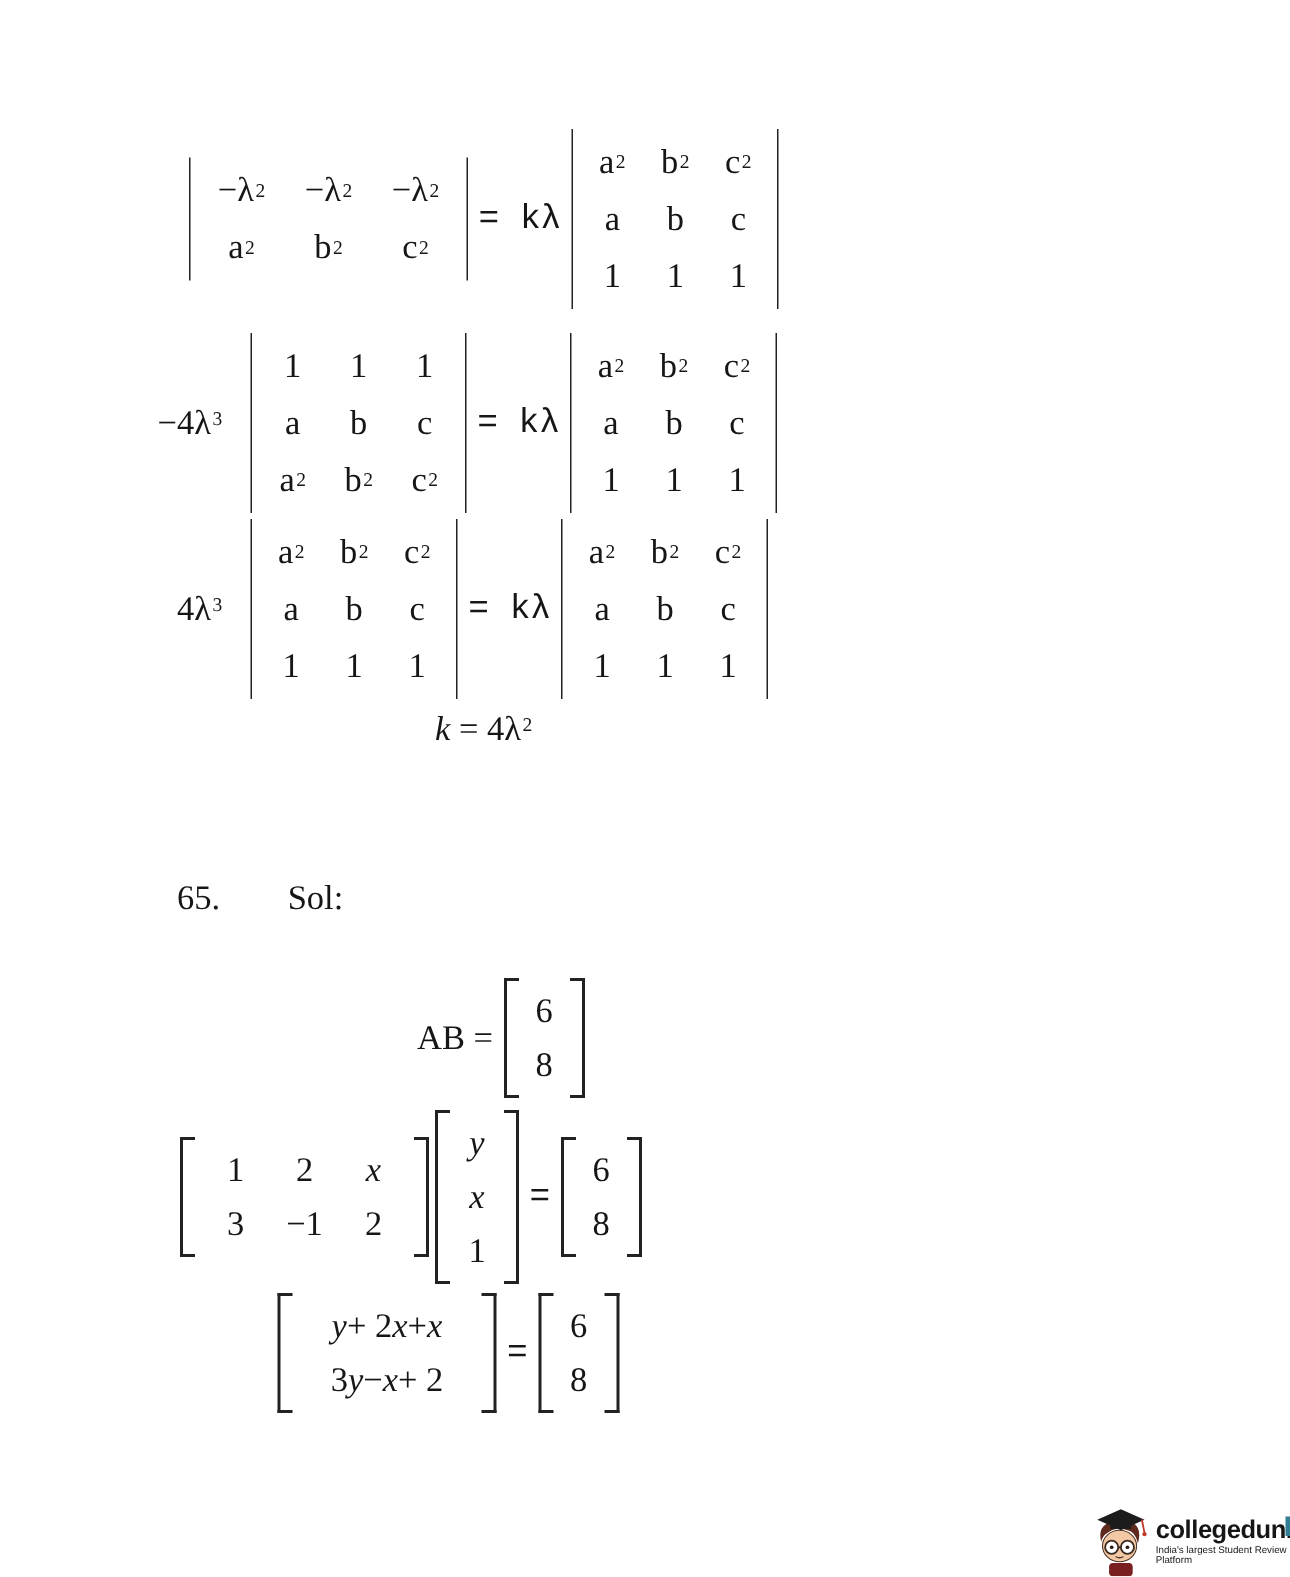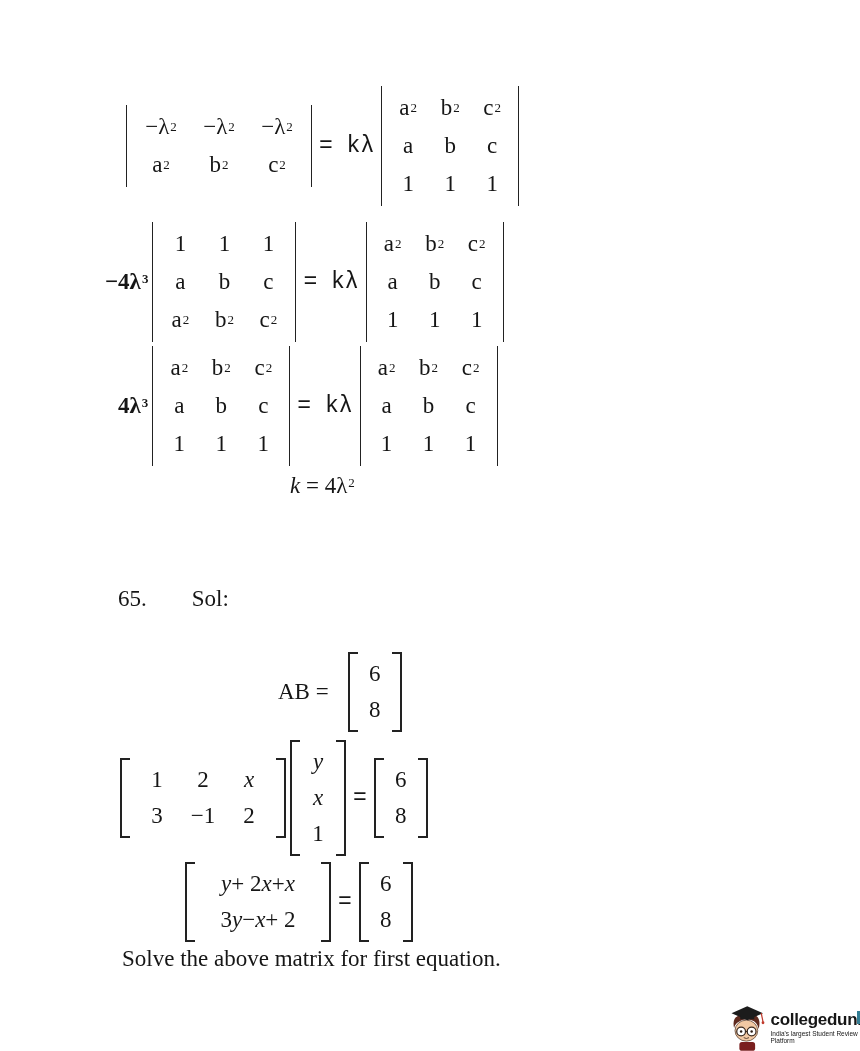--- a/index.html
+++ b/index.html
@@ -20,21 +20,21 @@
   .bmat{display:flex;align-items:stretch;}
   .brk{width:8px;flex:0 0 8px;}
   .brk.l{border-left:2px solid #222;border-top:2px solid #222;border-bottom:2px solid #222;}
   .brk.r{border-right:2px solid #222;border-top:2px solid #222;border-bottom:2px solid #222;}
   .mbody{display:flex;flex-direction:column;justify-content:center;padding:4px 4px;}
   .mbody .cell{height:36px;}
   .mat-main .cell{width:46px;}
   .vec-xyz .cell{width:28px;}
   .vec-res .cell{width:26px;}
   .mat-expanded .cell{width:118px;}
-  .coeff{margin-right:4px;white-space:pre;font-weight:bold;}
+  .coeff{margin-right:19px;white-space:pre;}
   .eqsign{margin:0 7px;white-space:pre;font-family:Liberation Mono, monospace;}
   .textline{font-size:23px;white-space:pre;}
   
   .logo{display:flex;align-items:flex-start;gap:4px;}
   .logo-text{display:flex;flex-direction:column;margin-top:9px;}
   .brand{font-family:"Liberation Sans","DejaVu Sans",sans-serif;font-size:17px;font-weight:600;
          letter-spacing:-0.3px;line-height:1;}
   .tagline{font-family:"Liberation Sans","DejaVu Sans",sans-serif;font-size:6.5px;margin-top:3px;line-height:1;}
   .cutbar{position:absolute;right:0;top:1011px;width:3px;height:13px;background:#337e95;}
 </style>
@@ -280,21 +280,21 @@
   <div class="abs math" style="left:290px;top:473px;align-items:center;">
     <span><span class="it">k</span><span> = 4λ</span><sup>2</sup></span>
   </div>
 
   <div class="abs textline" style="left:95px;top:560px;">
     <span>65.</span><span style="display:inline-block;width:45px;"></span><span>Sol:</span>
   </div>
 
 
   <div class="abs math" style="left:278px;top:652px;">
-    <span style="margin-right:19px;"><span>AB =</span></span>
+    <span style="margin-right:7px;"><span>AB =</span></span>
     <div class="bmat">
       <div class="brk l"></div>
       <div class="mbody vec-res">
           <div class="mrow">
             <div class="cell">
               <span>6</span>
             </div>
           </div>
           <div class="mrow">
             <div class="cell">
@@ -412,21 +412,20 @@
           <div class="mrow">
             <div class="cell">
               <span>8</span>
             </div>
           </div>
         </div>
       <div class="brk r"></div>
     </div>
   </div>
 
-  <div class="abs textline" style="left:122px;top:946px;">Solve the above matrix for first equation.</div>
 
   <div class="abs logo" style="left:728px;top:1002px;">
     <svg width="42" height="52" viewBox="0 0 44 52">
       <ellipse cx="21" cy="29" rx="13" ry="12" fill="#f2c9a4" stroke="#4a3326" stroke-width="0.8"></ellipse>
       <path d="M7 26 Q4 14 14 11 Q22 6 32 12 Q38 16 35 27 Q33 18 27 17 Q18 14 12 19 Q8 21 7 26 Z" fill="#5f2a1e"></path>
       <polygon points="22,1 40,9 22,17 4,9" fill="#1c1c1c"></polygon>
       <rect x="14" y="12" width="16" height="4" fill="#1c1c1c"></rect>
       <line x1="38" y1="9" x2="40" y2="19" stroke="#c0392b" stroke-width="1.4"></line>
       <circle cx="40" cy="20" r="1.6" fill="#c0392b"></circle>
       <circle cx="15" cy="30" r="5" fill="#ffffff" stroke="#3a2a20" stroke-width="1.4"></circle>

